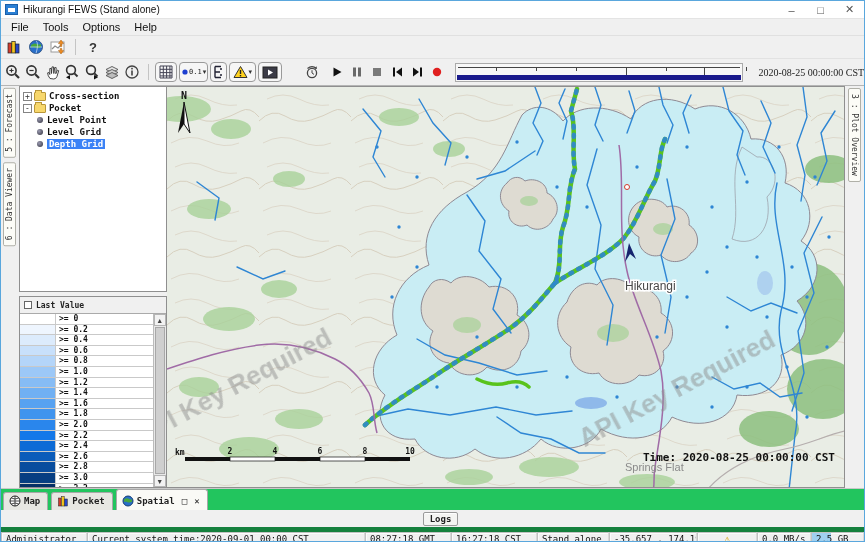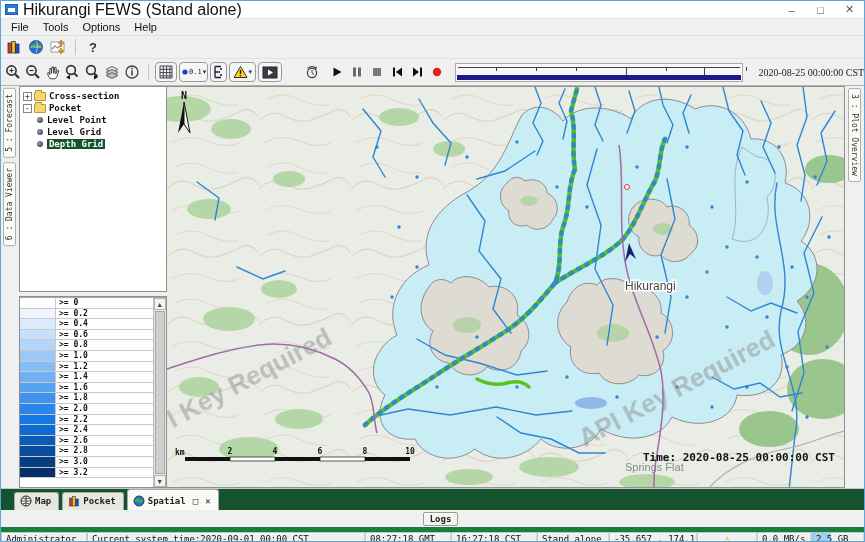--- a/index.html
+++ b/index.html
@@ -4,21 +4,21 @@
 <style>
   * { box-sizing: border-box; margin:0; padding:0; }
   html,body { width:865px; height:542px; overflow:hidden; }
   body { font-family:"Liberation Sans",sans-serif; background:#f0f0f0; border:1px solid #5aa7dd; position:relative; font-size:11px; color:#222; }
   .mono { font-family:"DejaVu Sans Mono",monospace; }
 
   
   .titlebar { height:18px; background:#ffffff; display:flex; align-items:center; border-bottom:1px solid #e4e4e4; }
   .app-ico { width:13px; height:11px; margin:0 5px 0 4px; background:#2a7fd4; border:1px solid #1b5fa8; position:relative; }
   .app-ico::after { content:""; position:absolute; left:2px; top:3px; width:7px; height:4px; background:#fff; }
-  .title-text { font-size:16px; color:#111; }
+  .title-text { font-size:10px; color:#111; }
   .win-btns { margin-left:auto; display:flex; height:100%; }
   .win-btn { width:29px; height:100%; display:flex; align-items:center; justify-content:center; color:#555; font-size:11px; }
 
   
   .menubar { height:17px; background:#f0f0f0; display:flex; align-items:center; padding-left:3px; border-bottom:1px solid #e0e0e0; }
   .menu-item { padding:1px 7px; font-size:11px; color:#111; }
 
   
   .toolbar1 { height:22px; display:flex; align-items:center; padding-left:2px; }
   .toolbar2 { height:27px; display:flex; align-items:center; padding-left:2px; border-top:1px solid #e2e2e2; }
@@ -44,40 +44,40 @@
   .vtab.down { writing-mode:vertical-rl; }
 
   .leftpanel { width:148px; display:flex; flex-direction:column; background:#f0f0f0; }
   .treebox { height:206px; background:#fff; border:1px solid #8f8f8f; overflow:hidden; padding:3px 0 0 3px; }
   .trow { display:flex; align-items:center; height:12px; font-family:"DejaVu Sans Mono",monospace; font-size:9px; font-weight:bold; color:#111; white-space:nowrap; }
   .expander { width:9px; height:9px; border:1px solid #848484; background:#fff; font-size:8px; line-height:7px; text-align:center; color:#333; margin-right:2px; flex:none; font-weight:normal; }
   .folder { width:12px; height:9px; background:#f7d76c; border:1px solid #b9973a; border-radius:1px; position:relative; margin-right:3px; flex:none; }
   .folder::before { content:""; position:absolute; top:-3px; left:0; width:5px; height:2px; background:#f7d76c; border:1px solid #b9973a; border-bottom:none; }
   .bullet { width:6px; height:6px; border-radius:50%; background:radial-gradient(circle at 35% 35%, #9a9ab0, #30303c); margin:0 4px 0 0; flex:none; }
   .indent { width:14px; flex:none; }
-  .tsel { background:#14532d; color:#fff; padding:0 2px; }
+  .tsel { background:#3b82f6; color:#fff; padding:0 2px; }
 
   .splitter { height:4px; }
   .legendbox { flex:1; border:1px solid #8f8f8f; background:#f0f0f0; display:flex; flex-direction:column; overflow:hidden; }
   .legend-head { height:16px; display:flex; align-items:center; padding-left:4px; font-family:"DejaVu Sans Mono",monospace; font-size:8px; font-weight:bold; background:#f0f0f0; }
   .cbx { width:8px; height:8px; border:1px solid #666; background:#fff; margin-right:4px; flex:none; }
   .legend-table { flex:1; display:flex; border-top:1px solid #aaa; background:#fff; overflow:hidden; }
   .legend-rows { flex:1; display:flex; flex-direction:column; }
   .lrow { display:flex; height:10.6px; flex:none; border-bottom:1px solid #c9c9c9; }
   .swatch { width:36px; border-right:1px solid #c9c9c9; flex:none; }
   .llabel { flex:1; font-family:"DejaVu Sans Mono",monospace; font-size:8px; font-weight:bold; padding-left:3px; line-height:10px; color:#111; }
   .vscroll { width:13px; background:#e8e8e8; border-left:1px solid #bbb; display:flex; flex-direction:column; }
   .varrow { height:12px; font-size:7px; text-align:center; line-height:12px; color:#444; background:#f2f2f2; border:1px solid #b5b5b5; }
   .vthumb { flex:1; margin:1px; background:#cfcfcf; border:1px solid #a8a8a8; }
 
   .mapwrap { width:680px; position:relative; border:1px solid #8f8f8f; border-left:none; overflow:hidden; background:#e9ede5; }
   .mapwrap svg { display:block; }
 
   
-  .bottomtabs { height:22px; display:flex; align-items:flex-end; padding-left:13px; background:#14532d; border-top:1px solid #c9c9c9; }
+  .bottomtabs { height:22px; display:flex; align-items:flex-end; padding-left:2px; background:#22c55e; border-top:1px solid #c9c9c9; }
   .btab { display:flex; align-items:center; gap:3px; font-family:"DejaVu Sans Mono",monospace; font-size:9px; font-weight:bold; border:1px solid #a8a8a8; border-bottom:none; border-radius:3px 3px 0 0; background:#e7e7e2; padding:2px 7px 3px 5px; margin-right:3px; height:18px; color:#222;}
   .btab.active { background:#fafaf6; height:21px; padding-top:4px; }
   .btab .mini { width:12px; height:12px; }
   .tabctl { font-size:9px; color:#222; margin-left:4px; }
   .logsrow { height:17px; display:flex; align-items:center; padding-left:16px; background:#f0f0f0;justify-content:center; }
   .logsbtn { font-family:"DejaVu Sans Mono",monospace; font-size:9px; font-weight:bold; border:1px solid #9a9a9a; border-radius:2px; background:#f4f4f2; box-shadow:0 1px 0 #fff inset; padding:0 6px; height:14px; line-height:12px; color:#222; }
 
   
   .statusbar { height:16px; display:flex; background:#f0f0f0; border-top:5px solid #15803d;text-decoration:underline; }
   .scell { border:1px solid #c2c2c2; border-right-color:#d8d8d8; box-shadow:inset 1px 1px 0 rgba(255,255,255,.7); font-family:"DejaVu Sans Mono",monospace; font-size:9px; line-height:13px; padding:0 4px; white-space:nowrap; overflow:hidden; color:#111; }
@@ -302,20 +302,24 @@
         <span>Level Grid</span>
       </div>
       <div class="trow">
         <span class="indent"></span>
           <span class="bullet"></span>
         <span class="tsel">Depth Grid</span>
       </div>
     </div>
     <div class="splitter"></div>
     <div class="legendbox">
+      <div class="legend-head">
+        <span class="cbx"></span>
+        <span>Last Value</span>
+      </div>
       <div class="legend-table">
         <div class="legend-rows">
           <div class="lrow">
               <span class="swatch" style="background: rgb(255, 255, 255);"></span>
               <span class="llabel">&gt;= 0</span>
             </div>
           <div class="lrow">
               <span class="swatch" style="background: rgb(238, 245, 254);"></span>
               <span class="llabel">&gt;= 0.2</span>
             </div>

